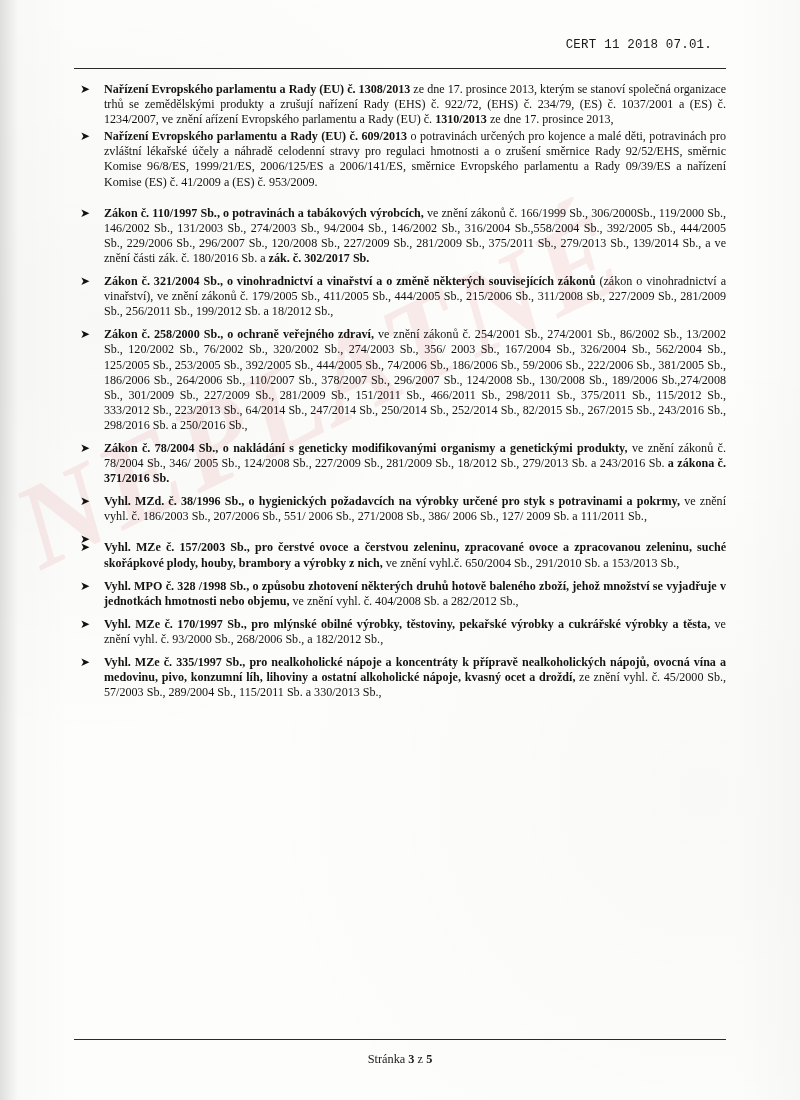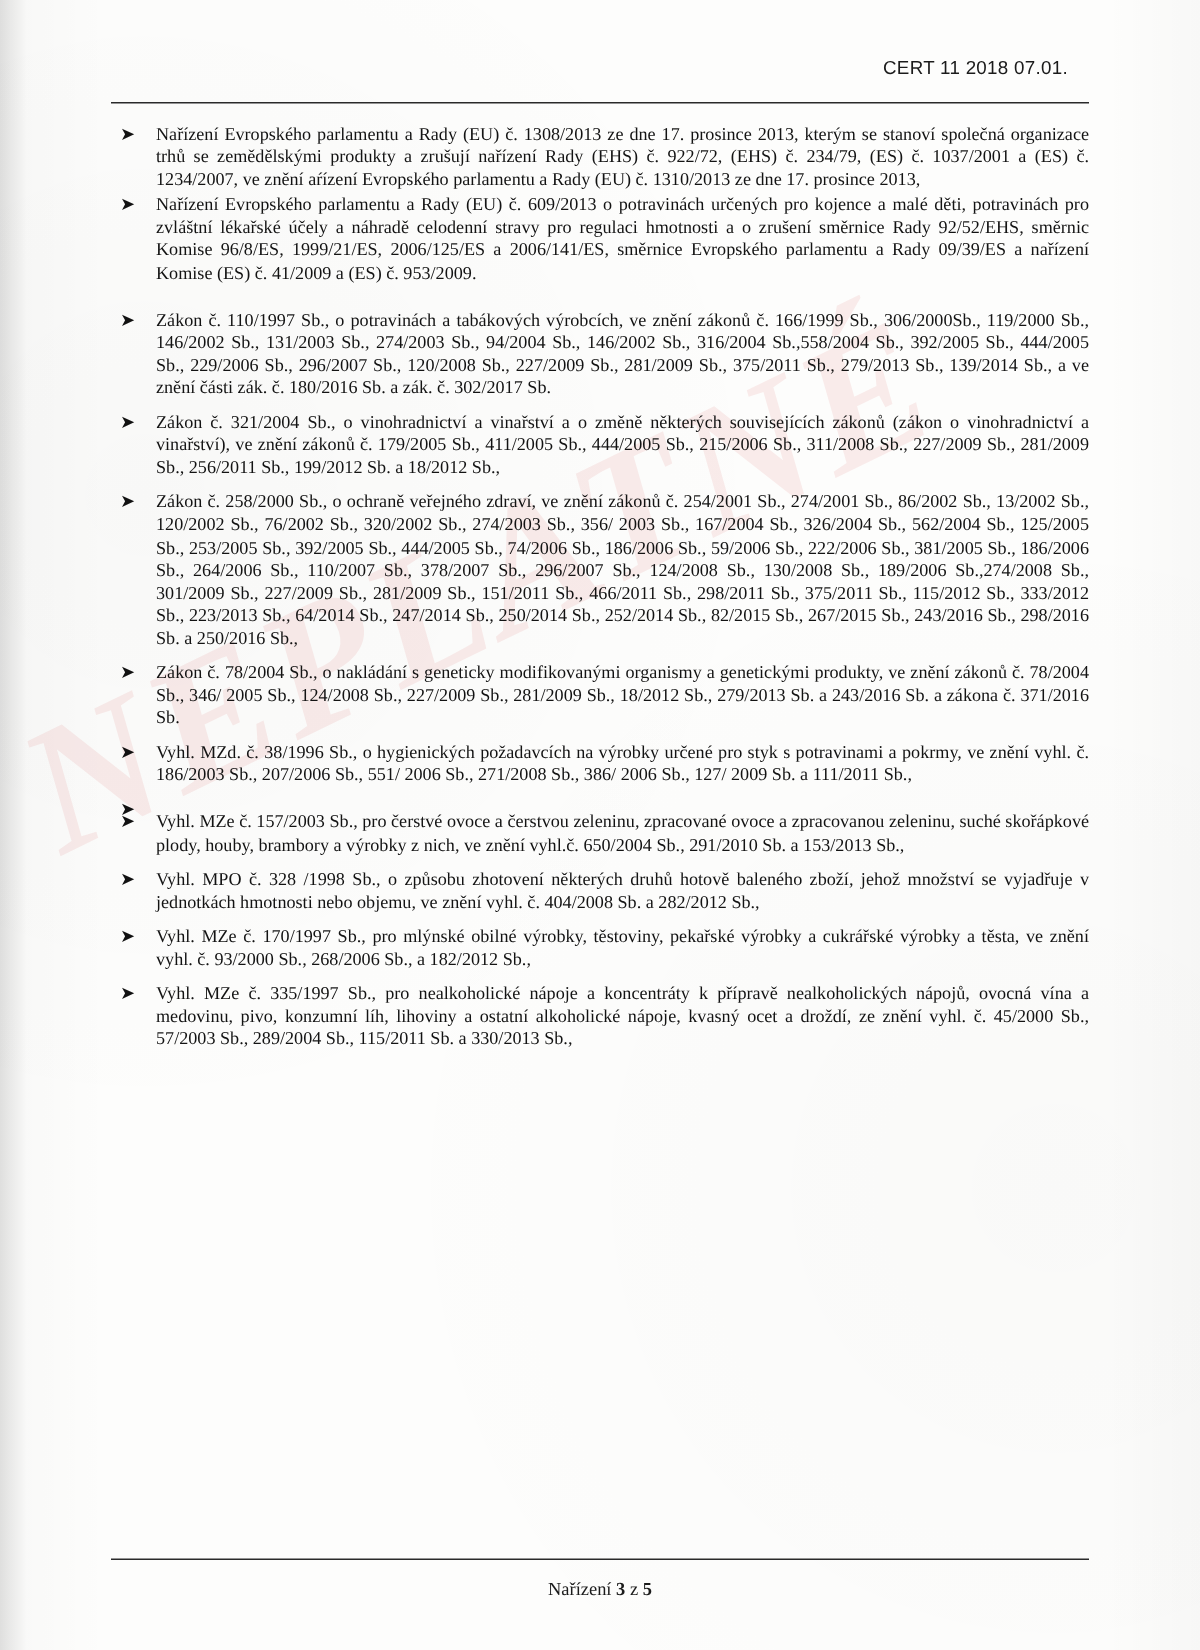--- a/index.html
+++ b/index.html
@@ -48,21 +48,21 @@
     letter-spacing: 4px;
     pointer-events: none;
     white-space: nowrap;
     overflow: visible;
   }
   .header {
     position: absolute;
     top: 38px;
     right: 88px;
     font-size: 12.5px;
-    font-family: Liberation Sans, sans-serif;
+    font-family: Liberation Mono, monospace;
     color: #1b1b1b;
     letter-spacing: 0.2px;
   }
   .rule-top {
     position: absolute;
     left: 74px;
     right: 74px;
     top: 68px;
     border-top: 1px solid #2a2a2a;
   }
@@ -83,21 +83,21 @@
   }
   .item .bullet {
     position: absolute;
     left: 6px;
     top: 0px;
     font-size: 12px;
     color: #111;
     font-family: "DejaVu Sans", sans-serif;
   }
   .item .txt { display: inline; }
-  .item b { font-weight: normal; }
+  .item b { font-weight: bold; }
   .gap-sm { height: 6px; }
   .gap-md { height: 14px; }
   .footer-rule {
     position: absolute;
     left: 74px;
     right: 74px;
     bottom: 60px;
     border-top: 1px solid #2a2a2a;
   }
   .footer {
@@ -208,15 +208,15 @@
 
     <div class="item">
       <span class="bullet">➤</span>
       <span class="txt"><b>Vyhl. MZe č. 335/1997 Sb., pro nealkoholické nápoje a koncentráty k přípravě nealkoholických nápojů, ovocná vína a medovinu, pivo, konzumní líh, lihoviny a ostatní alkoholické nápoje, kvasný ocet a droždí,</b><span> ze znění vyhl. č. 45/2000 Sb., 57/2003 Sb., 289/2004 Sb., 115/2011 Sb. a 330/2013 Sb.,</span></span>
     </div>
 
   </div>
 
   <div class="footer-rule"></div>
   <div class="footer">
-    <span>Nařízení </span><b>3</b><span> z </span><b>5</b>
+    <span>Stránka </span><b>3</b><span> z </span><b>5</b>
   </div>
 </div>
 
 </body></html>

